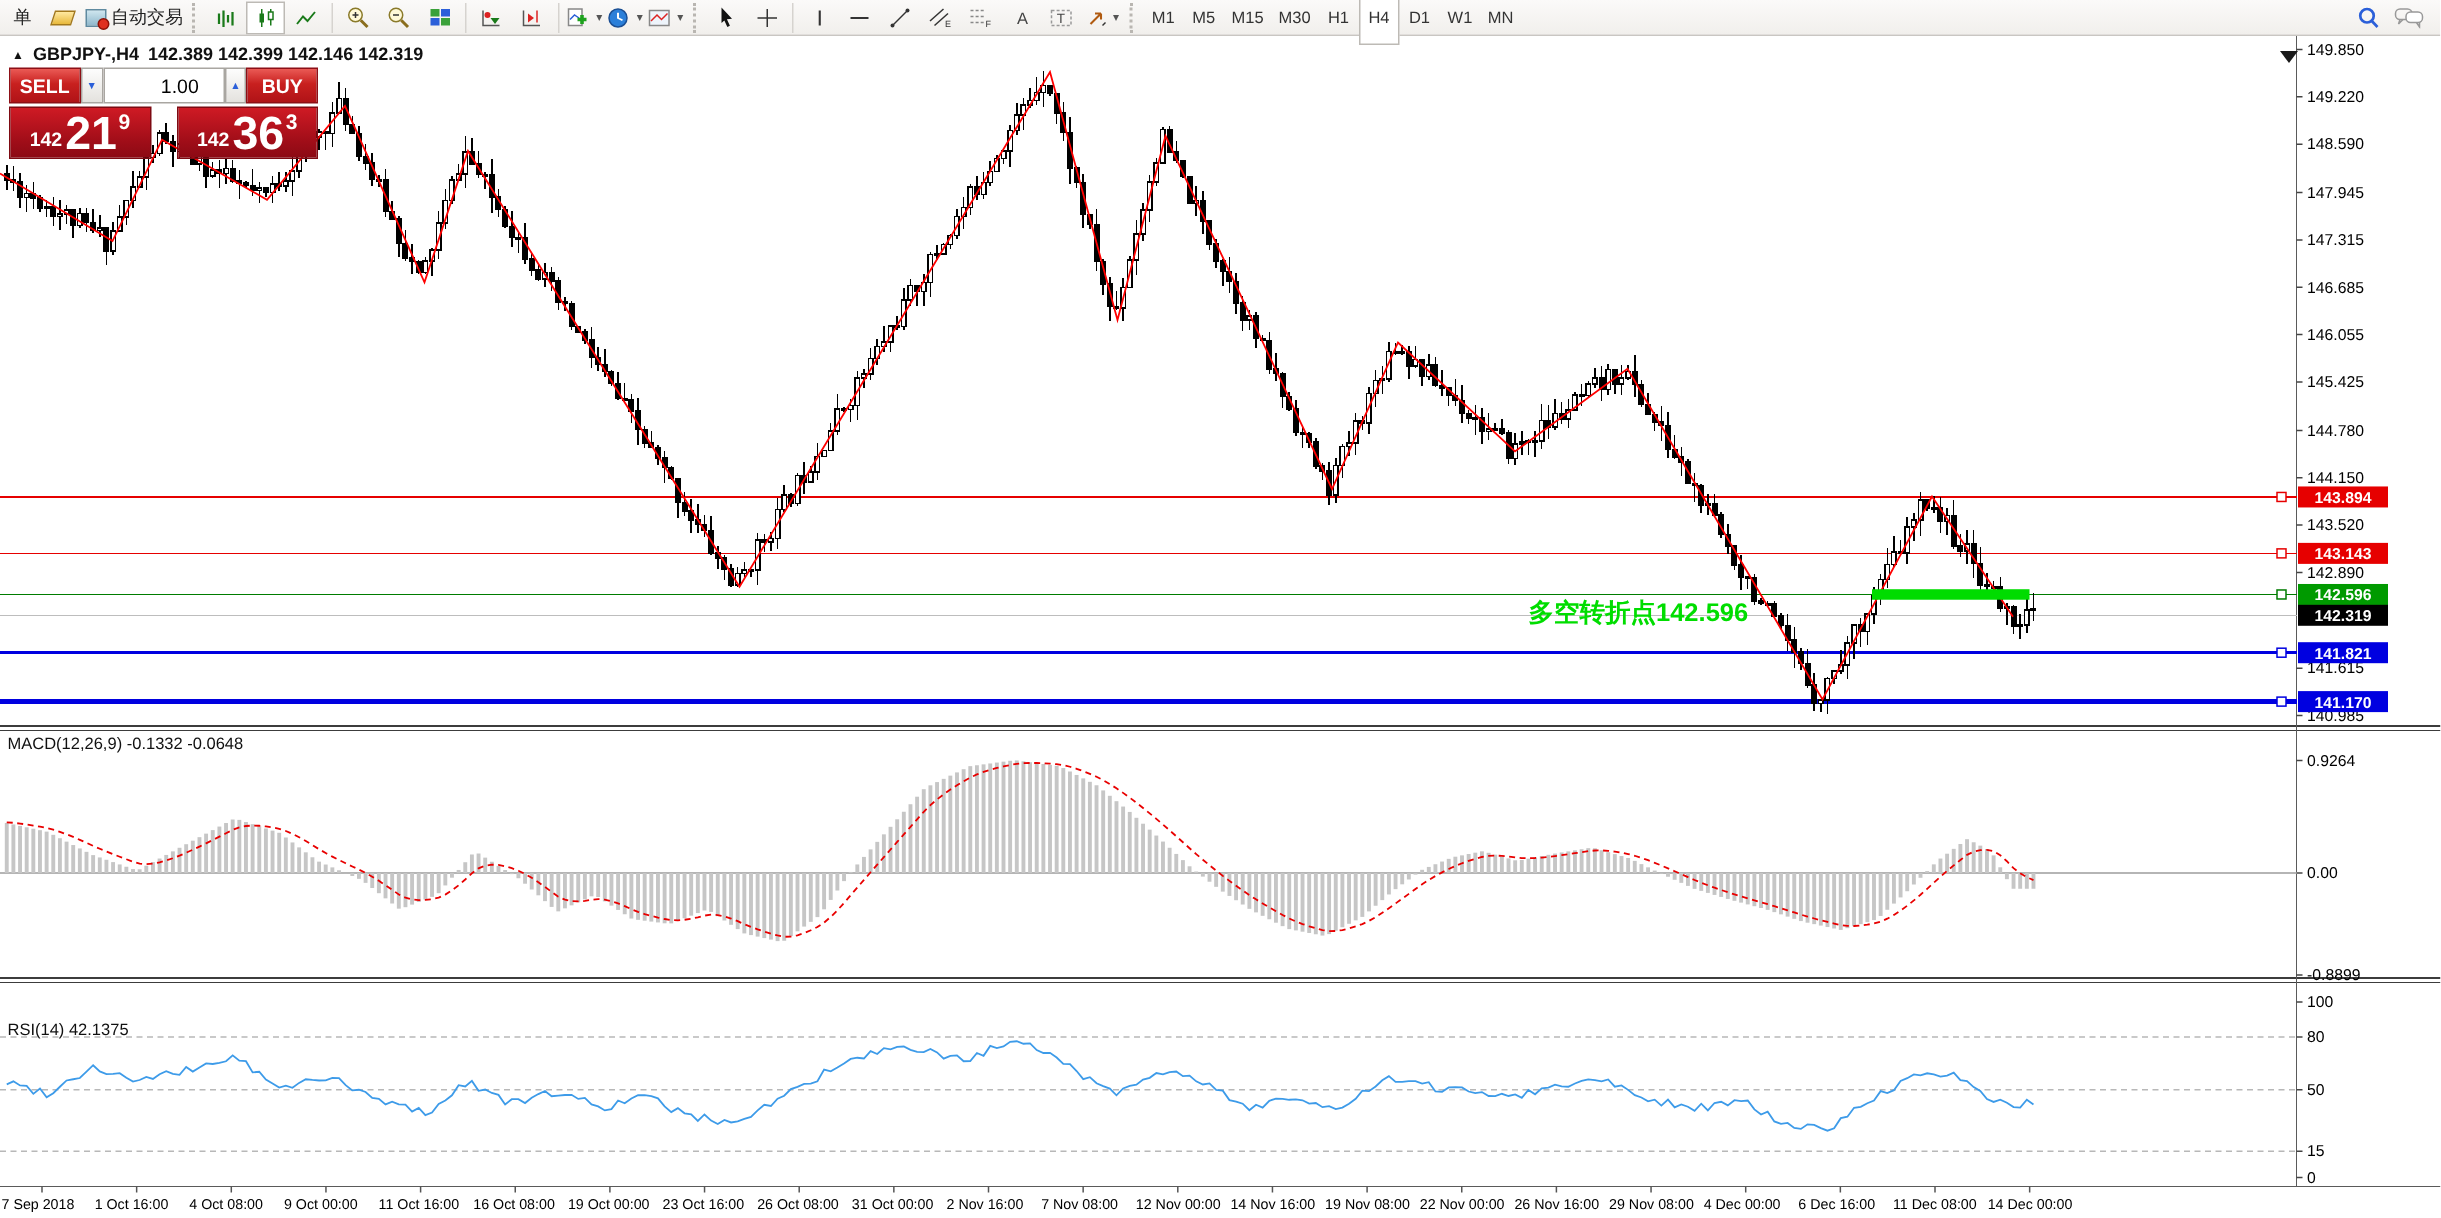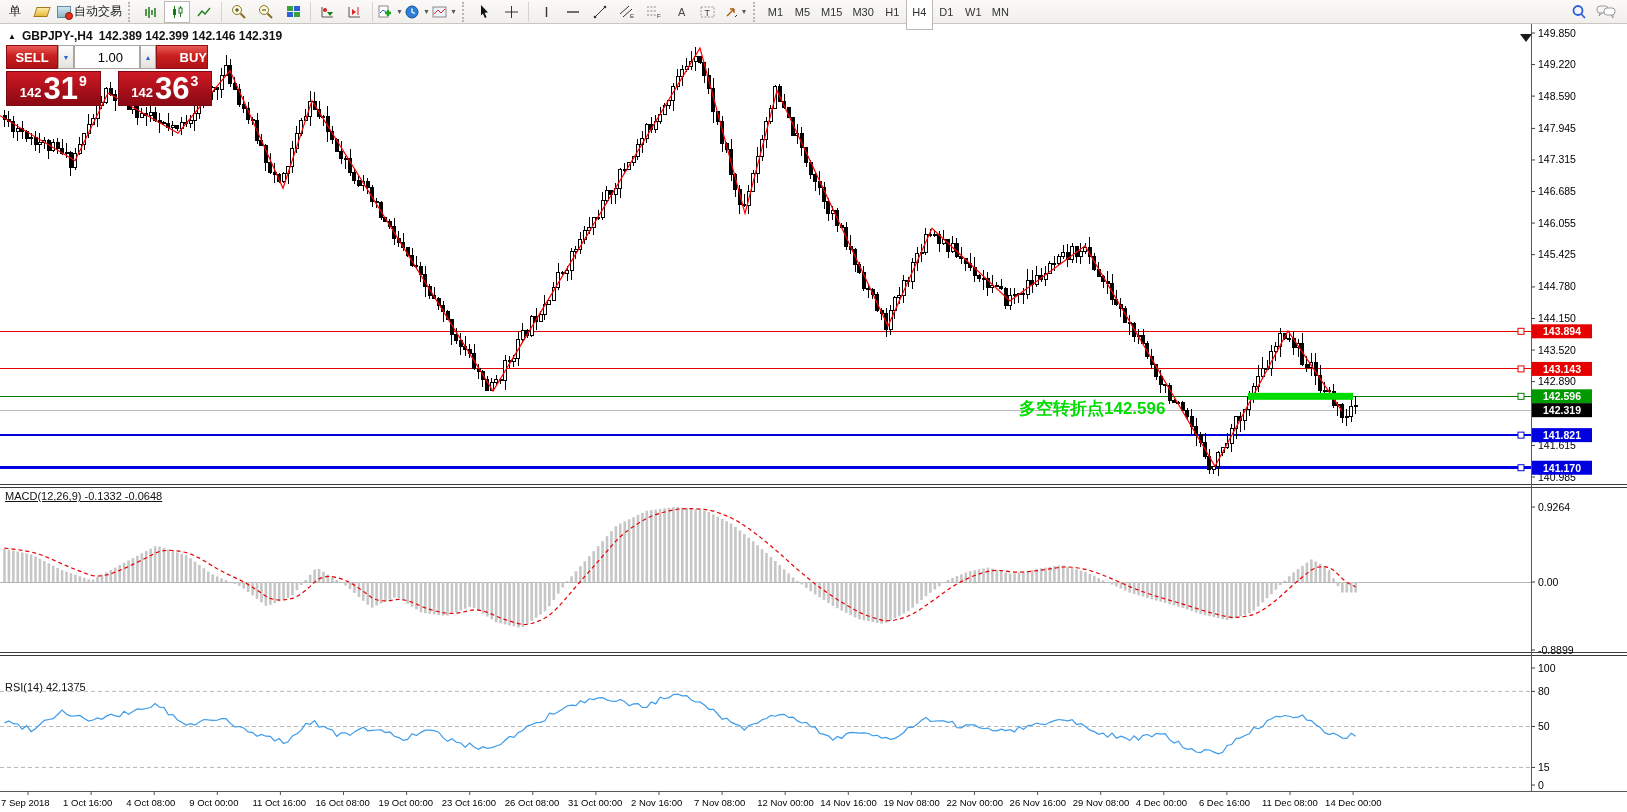--- a/index.html
+++ b/index.html
@@ -33,36 +33,36 @@
   
   .chart-svg { position:absolute; left:0; top:0; }
   .symbol-header { position:absolute; left:8px; top:29px; font:bold 12px "Liberation Sans", sans-serif;
     color:#111; display:flex; align-items:center; gap:6px; }
   .symbol-header .tri { font-size:8px; }
 
   .trade-panel { position:absolute; left:6px; top:45px; width:206px; }
   .tp-row1 { display:flex; height:24px; gap:0; }
   .tp-btn { border:1px solid #8d0f16; background:linear-gradient(#ea5a55,#c8201f 45%,#b01317);
     color:#fff; font:bold 13px "Liberation Sans", sans-serif; }
-  .tp-sell { width:52px; } .tp-buy { width:52px;text-align:right; }
+  .tp-sell { width:52px; } .tp-buy { width:52px; }
   .tp-spin { width:16px; border:1px solid #a9a6a1; background:linear-gradient(#fdfdfd,#e4e2de);
     color:#2b5fd9; font-size:7px; padding:0; }
-  .tp-vol { width:66px; border:1px solid #a9a6a1; font:13px "Liberation Sans", sans-serif;
+  .tp-vol { width:81px; border:1px solid #a9a6a1; font:13px "Liberation Sans", sans-serif;
     text-align:right; padding-right:16px; }
   .tp-row2 { display:flex; gap:17px; margin-top:2px; }
   .tp-price { width:101px; height:35px; background:linear-gradient(#cf1a24,#9e0d18 70%,#8c0a14);
     border:1px solid #7d0a12; color:#fff; display:flex; align-items:flex-end; justify-content:center;
     padding-bottom:2px; }
   .tp-big { font:bold 13px "Liberation Sans", sans-serif; margin:0 2px 3px 0; }
   .tp-main { font:bold 31px/29px "Liberation Sans", sans-serif; }
   .tp-sup { font:bold 14px "Liberation Sans", sans-serif; margin:0 0 14px 1px; }
 
   .annotation { position:absolute; left:1019px; top:397px; font:bold 17px "Liberation Sans", sans-serif; }
   .ind-label { position:absolute; font:11px "Liberation Sans", sans-serif; color:#111; }
-  .macd-label { left:5px; top:490px;text-decoration:underline; }
+  .macd-label { left:5px; top:490px; }
   .rsi-label { left:5px; top:661px;margin-top:20px; }
   svg text { font-family:"Liberation Sans", sans-serif; }
 </style>
 </head>
 <body>
 
 <div class="app">
 
   <svg id="chart-svg" class="chart-svg" width="1627" height="812">
       <line x1="0" y1="484" x2="1627" y2="484" stroke="#3c3c3c" stroke-width="1" shape-rendering="crispEdges"></line>
@@ -1325,21 +1325,21 @@
     <div class="tp-row1">
       <button class="tp-btn tp-sell">SELL</button>
       <button class="tp-spin"><span>▼</span></button>
       <input class="tp-vol" value="1.00" style="">
       <button class="tp-spin"><span>▲</span></button>
       <button class="tp-btn tp-buy">BUY</button>
     </div>
     <div class="tp-row2">
       <div class="tp-price">
         <span class="tp-big">142</span>
-          <span class="tp-main">31</span>
+          <span class="tp-main">21</span>
           <span class="tp-sup">9</span>
       </div>
       <div class="tp-price">
         <span class="tp-big">142</span>
           <span class="tp-main">36</span>
           <span class="tp-sup">3</span>
       </div>
     </div>
   </div>
 

